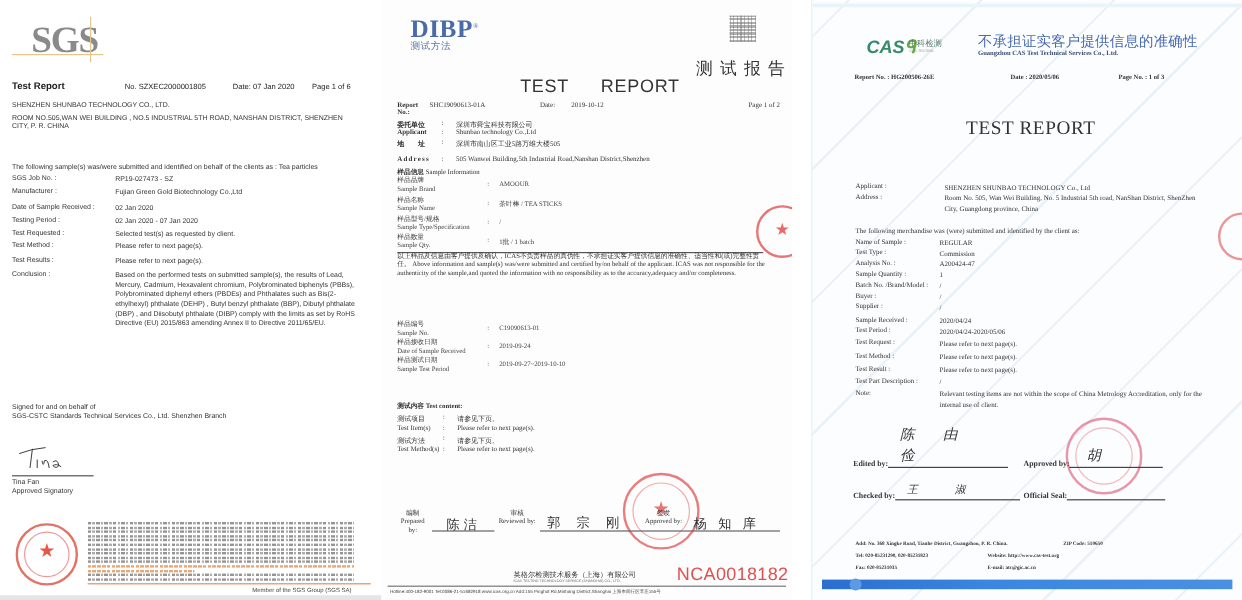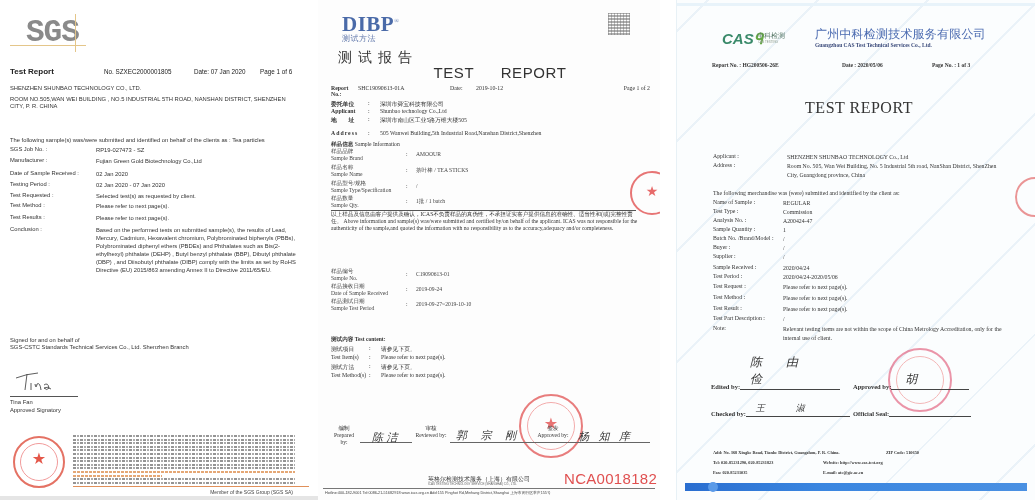--- a/index.html
+++ b/index.html
@@ -5,21 +5,21 @@
   * { box-sizing: border-box; margin: 0; padding: 0; }
   html, body { width: 1035px; height: 500px; overflow: hidden; background: #fff; }
   body { position: relative; font-family: "Liberation Sans", sans-serif; color: #222; }
 
   .doc { position: absolute; top: 0; height: 500px; overflow: hidden; background: #fff; }
   #doc-sgs { left: 0; width: 318px; }
   #doc-icas { left: 318px; width: 342px; background: #fdfdfd; }
   #doc-cas { left: 676px; width: 359px; background: #fbfdfe; border-left: 1px solid #e8f1f6; }
 
   
-  .sgs-logo { position: absolute; left: 26px; top: 15px; font-family: Liberation Mono, monospace; font-weight: bold; font-size: 31px; color: #8a8a8a; letter-spacing: -1px; }
+  .sgs-logo { position: absolute; left: 26px; top: 15px; font-family: Liberation Serif, serif; font-weight: bold; font-size: 31px; color: #8a8a8a; letter-spacing: -1px; }
   .sgs-logo-line-v { position: absolute; left: 75px; top: 14px; width: 1px; height: 38px; background: #e4c68a; }
   .sgs-logo-line-h { position: absolute; left: 10px; top: 45px; width: 76px; height: 1px; background: #e4c68a; }
   .sgs-head { position: absolute; top: 67px; left: 10px; right: 6px; font-size: 6.3px; display: flex; align-items: baseline; }
   .sgs-head .title { font-weight: bold; font-size: 8px; width: 94px; }
   .sgs-head .no { width: 90px; }
   .sgs-head .date { width: 66px; }
   .sgs-text { position: absolute; left: 10px; font-size: 5.8px; line-height: 8px; color: #333; }
   .sgs-row { position: absolute; left: 10px; font-size: 5.8px; color: #333; display: flex; }
   .sgs-row .k { width: 86px; }
   .sgs-row .v { width: 210px; line-height: 8px; }
@@ -37,21 +37,21 @@
 
   
   .icas-logo { position: absolute; left: 24px; top: 12px; font-family: "Liberation Serif", serif; font-weight: bold; font-size: 21px; color: #4a6aa8; letter-spacing: 0.5px; }
   .icas-logo sup { font-size: 6px; font-weight: normal; }
   .icas-logo-cn { position: absolute; left: 24px; top: 33px; font-size: 8px; color: #5a72a8; letter-spacing: 0.5px; }
   .icas-qr { position: absolute; left: 290px; top: 13px; width: 22px; height: 22px;
     background:
       repeating-linear-gradient(0deg, rgba(0,0,0,.55) 0 2px, transparent 2px 3px),
       repeating-linear-gradient(90deg, rgba(0,0,0,.45) 0 1px, transparent 1px 3px);
     opacity: .55; }
-  .icas-title-cn { position: absolute; left: 0; right: 0; top: 49px; text-align: left; font-family: "DejaVu Serif", serif; font-size: 14px; color: #333; letter-spacing: 6px; padding-left: 20px; }
+  .icas-title-cn { position: absolute; left: 0; right: 0; top: 49px; text-align: right; font-family: "DejaVu Serif", serif; font-size: 14px; color: #333; letter-spacing: 6px; padding-left: 20px; }
   .icas-title-en { position: absolute; left: 0; right: 0; top: 64px; text-align: center; font-family: "Liberation Sans", sans-serif; font-size: 15px; color: #333; word-spacing: 22px; letter-spacing: 0.6px; padding-left: 22px; }
   .icas-head { position: absolute; top: 85px; left: 13px; right: 10px; display: flex; font-family: "Liberation Serif", serif; font-size: 5.8px; color: #333; }
   .icas-head .lbl { font-weight: bold; width: 27px; }
   .icas-head .no { width: 92px; }
   .icas-head .dl { width: 26px; }
   .icas-head .dv { flex: 1; }
   .icas-row { position: absolute; left: 13px; font-family: "Liberation Serif", serif; font-size: 5.8px; color: #333; display: flex; }
   .icas-row .k { width: 37px; }
   .icas-row .k.b { font-weight: bold; }
   .icas-row .c { width: 12px; }
@@ -62,21 +62,21 @@
   .icas-sample .v { padding-top: 3px; }
   .icas-rule { position: absolute; left: 13px; width: 305px; height: 1px; background: #555; }
   .icas-stamp-r { position: absolute; left: 312px; top: 171px; width: 44px; height: 44px; border: 2px solid #e04848; border-radius: 50%; opacity: .75; }
   .icas-stamp-r .star { position: absolute; left: 0; right: 0; top: 10px; text-align: center; color: #e03a3a; font-size: 14px; }
   .icas-stamp-c { position: absolute; left: 201px; top: 394px; width: 64px; height: 64px; border: 2px solid #e04848; border-radius: 50%; opacity: .7; }
   .icas-stamp-c .inner { position: absolute; left: 6px; top: 6px; right: 6px; bottom: 6px; border: 1px solid #e88; border-radius: 50%; }
   .icas-stamp-c .star { position: absolute; left: 0; right: 0; top: 18px; text-align: center; color: #e03a3a; font-size: 16px; }
   .icas-sig-row { position: absolute; top: 425px; left: 12px; right: 10px; font-family: "Liberation Serif", serif; font-size: 5.6px; color: #333; }
   .icas-sig-lbl { position: absolute; text-align: center; line-height: 7px; }
   .icas-sig-line { position: absolute; top: 17px; height: 1px; background: #666; }
-  .icas-sig { position: absolute; font-family: "DejaVu Serif", serif; font-style: italic; color: #333; font-size: 11px; }
+  .icas-sig { position: absolute; font-family: "DejaVu Serif", serif; color: #333; font-size: 11px; }
   .icas-company { position: absolute; left: 110px; top: 475px; font-size: 6px; color: #333; font-family: "DejaVu Serif", serif; }
   .icas-company-en { position: absolute; left: 110px; top: 482px; font-size: 3px; color: #666; }
   .icas-nca { position: absolute; left: 246px; top: 470px; font-size: 15px; color: #e05050; font-family: "Liberation Sans", sans-serif; letter-spacing: .3px; }
   .icas-foot-rule { position: absolute; left: 5px; right: 5px; top: 488px; height: 1px; background: #777; }
   .icas-footer { position: absolute; left: 7px; top: 490px; font-size: 3.8px; color: #444; white-space: nowrap; }
 
   
   .cas-topbar { position: absolute; left: 0; right: 0; top: 3px; height: 3px; background: #e8f3fa; }
   .cas-watermark { position: absolute; inset: 0; background:
     repeating-linear-gradient(-45deg, transparent 0 38px, rgba(90,150,200,.10) 38px 40px, transparent 40px 78px); pointer-events: none; }
@@ -356,21 +356,21 @@
   <div class="icas-footer">Hotline:400-182-9001  Tel:0086-21-51682918  www.icas.org.cn  Add:155 Pinghot Rd,Minhang District,Shanghai 上海市闵行区莘庄155号</div>
 </div>
 
 <div id="doc-cas" class="doc">
   <div class="cas-watermark"></div>
   <div class="cas-topbar"></div>
 
   <div class="cas-logo"><span>CAS</span><span class="r">ᑫ</span></div>
   <div class="cas-logo-cn">中科检测</div>
   <div class="cas-logo-en">CAS TESTING</div>
-  <div class="cas-co-cn">广州中科检测技术服务有限公司</div>
+  <div class="cas-co-cn">不承担证实客户提供信息的准确性</div>
   <div class="cas-co-en">Guangzhou CAS Test Technical Services Co., Ltd.</div>
 
   <div class="cas-head">
     <span class="no">Report No. : HG200506-26E</span>
     <span class="date">Date : 2020/05/06</span>
     <span>Page No. : 1 of 3</span>
   </div>
 
   <div class="cas-title">TEST REPORT</div>
 

